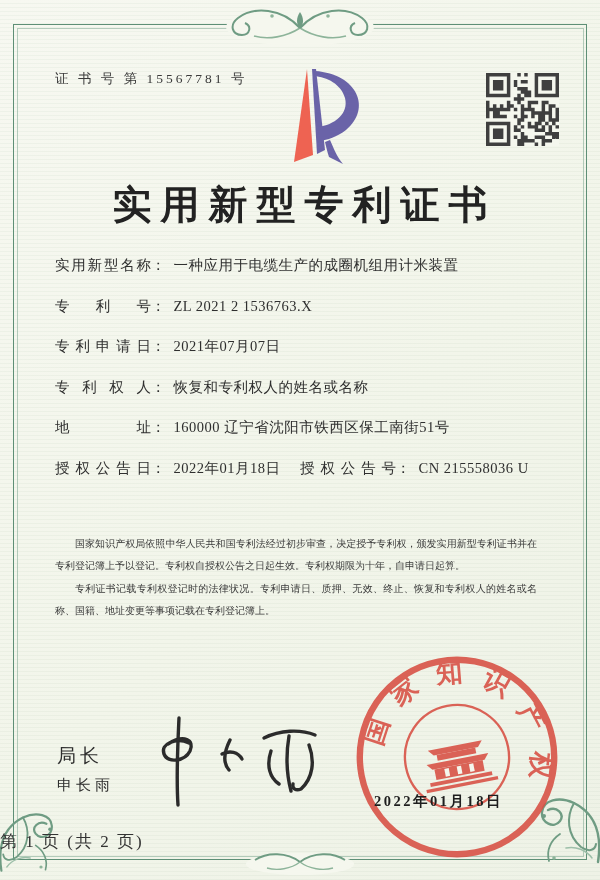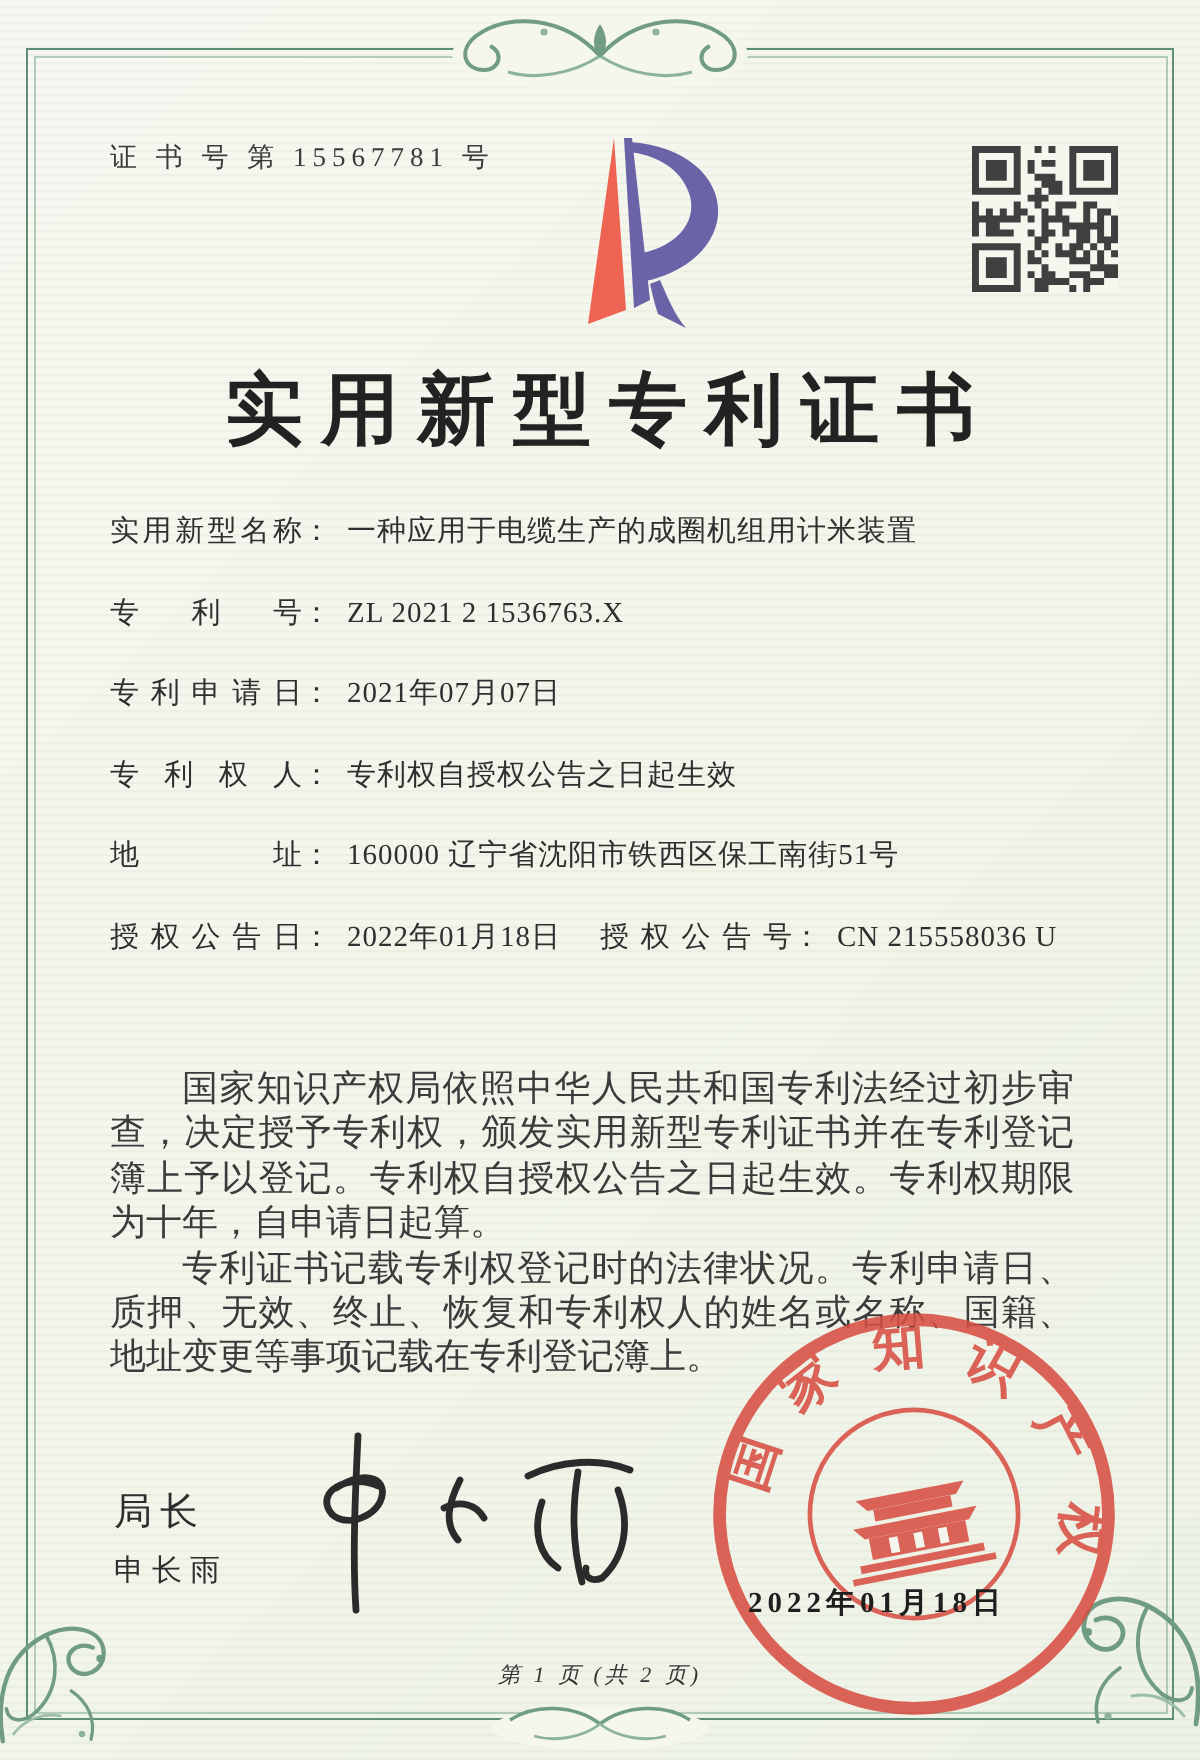--- a/index.html
+++ b/index.html
@@ -20,32 +20,32 @@
   .logo { position:absolute; left:246px; top:64px; width:134px; height:106px; }
   .qr { position:absolute; left:486px; top:73px; width:73px; height:73px; }
   .title { position:absolute; left:0; right:0; top:178px; text-align:center;
     font-size:39px; font-weight:600; letter-spacing:9px; color:#222; text-indent:9px; }
   .fields { position:absolute; left:55px; right:45px; top:256px; }
   .row { position:relative; height:40.5px; font-size:14.5px; color:#2f2f2f; white-space:nowrap; }
   .lbl { display:inline-block; width:96px; text-align:justify; text-align-last:justify; vertical-align:top;font-family:Liberation Mono, monospace; }
   .colon { display:inline-block; margin-right:8px; }
   .val { letter-spacing:.5px;margin-top:32px; }
   .pair2 { position:absolute; left:245px; top:0; }
-  .paras { position:absolute; left:55px; right:63px; top:533px; font-size:18px;
+  .paras { position:absolute; left:55px; right:63px; top:533px; font-size:10px;
     line-height:22.4px; text-align:justify; color:#3b3b3b; }
   .paras p { text-indent:2em; }
   .signer-title { position:absolute; left:57px; top:743px; font-size:19px; letter-spacing:4px; color:#2d2d2d; }
   .signer-name  { position:absolute; left:57px; top:776px; font-size:15px; letter-spacing:4px; color:#2d2d2d;text-align:center; }
   .signature { position:absolute; left:124px; top:710px; width:212px; height:104px; }
   .seal { position:absolute; left:349px; top:649px; width:216px; height:216px;
     transform:rotate(-11deg); opacity:.88; }
   .seal-date { position:absolute; left:374px; top:792px; font-size:14.5px; font-weight:600;
     letter-spacing:2.5px; color:#1e1e1e; z-index:3; }
-  .footer { position:absolute; left:0; right:0; top:830px; text-align:center;
-    font-size:11px; letter-spacing:2px; color:#333;font-style:italic; }
+  .footer { position:absolute; left:0; right:0; top:830px; text-align:left;
+    font-size:17px; letter-spacing:2px; color:#333; }
   .fl-bl { left:-4px;  top:804px; width:72px; height:72px; }
   .fl-br { left:524px; top:788px; width:80px; height:80px; transform:scale(-1,1); }
   .top-orn { left:222px; top:2px; width:156px; height:48px; }
   .bot-orn { left:243px; top:852px; width:114px; height:30px; }
   svg { display:block; }
 </style>
 </head>
 <body>
 
 <div class="page">
@@ -118,21 +118,21 @@
     <div class="row">
       <span class="lbl">实用新型名称</span><span class="colon">：</span><span class="val">一种应用于电缆生产的成圈机组用计米装置</span>
     </div>
     <div class="row">
       <span class="lbl">专利号</span><span class="colon">：</span><span class="val">ZL 2021 2 1536763.X</span>
     </div>
     <div class="row">
       <span class="lbl">专利申请日</span><span class="colon">：</span><span class="val">2021年07月07日</span>
     </div>
     <div class="row">
-      <span class="lbl">专利权人</span><span class="colon">：</span><span class="val">专利权自授权公告之日起生效</span>
+      <span class="lbl">专利权人</span><span class="colon">：</span><span class="val">恢复和专利权人的姓名或名称</span>
     </div>
     <div class="row">
       <span class="lbl">地址</span><span class="colon">：</span><span class="val">160000 辽宁省沈阳市铁西区保工南街51号</span>
     </div>
     <div class="row">
       <span class="lbl">授权公告日</span><span class="colon">：</span><span class="val">2022年01月18日</span>
       <span class="pair2">
         <span class="lbl">授权公告号</span><span class="colon">：</span><span class="val">CN 215558036 U</span>
       </span>
     </div>

